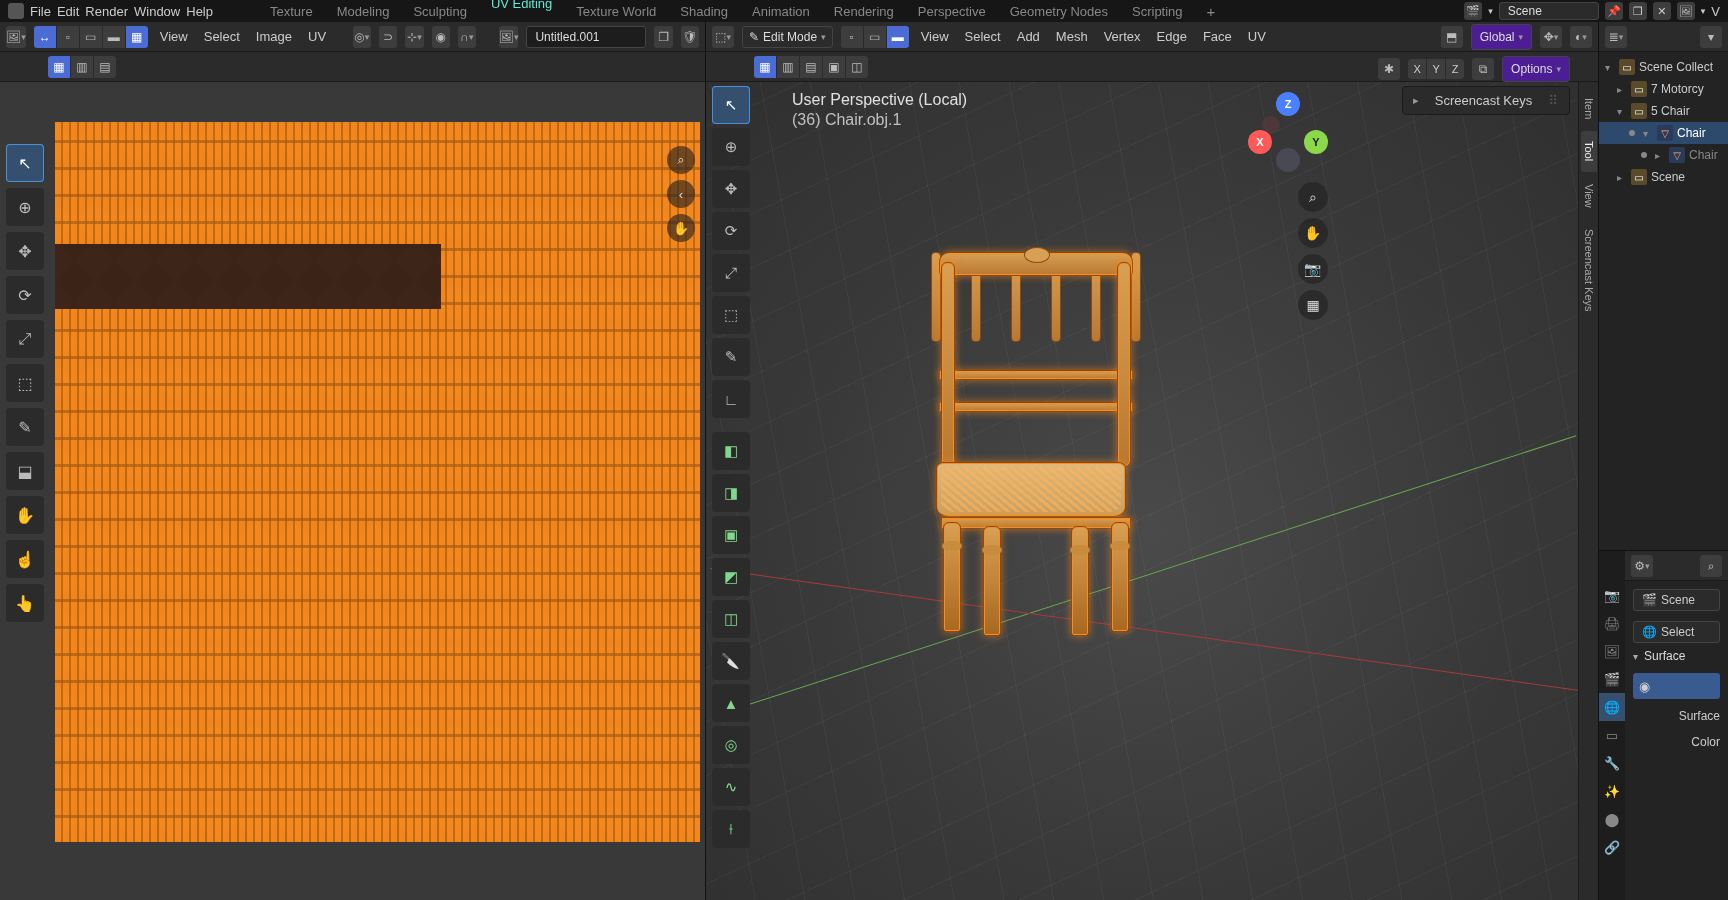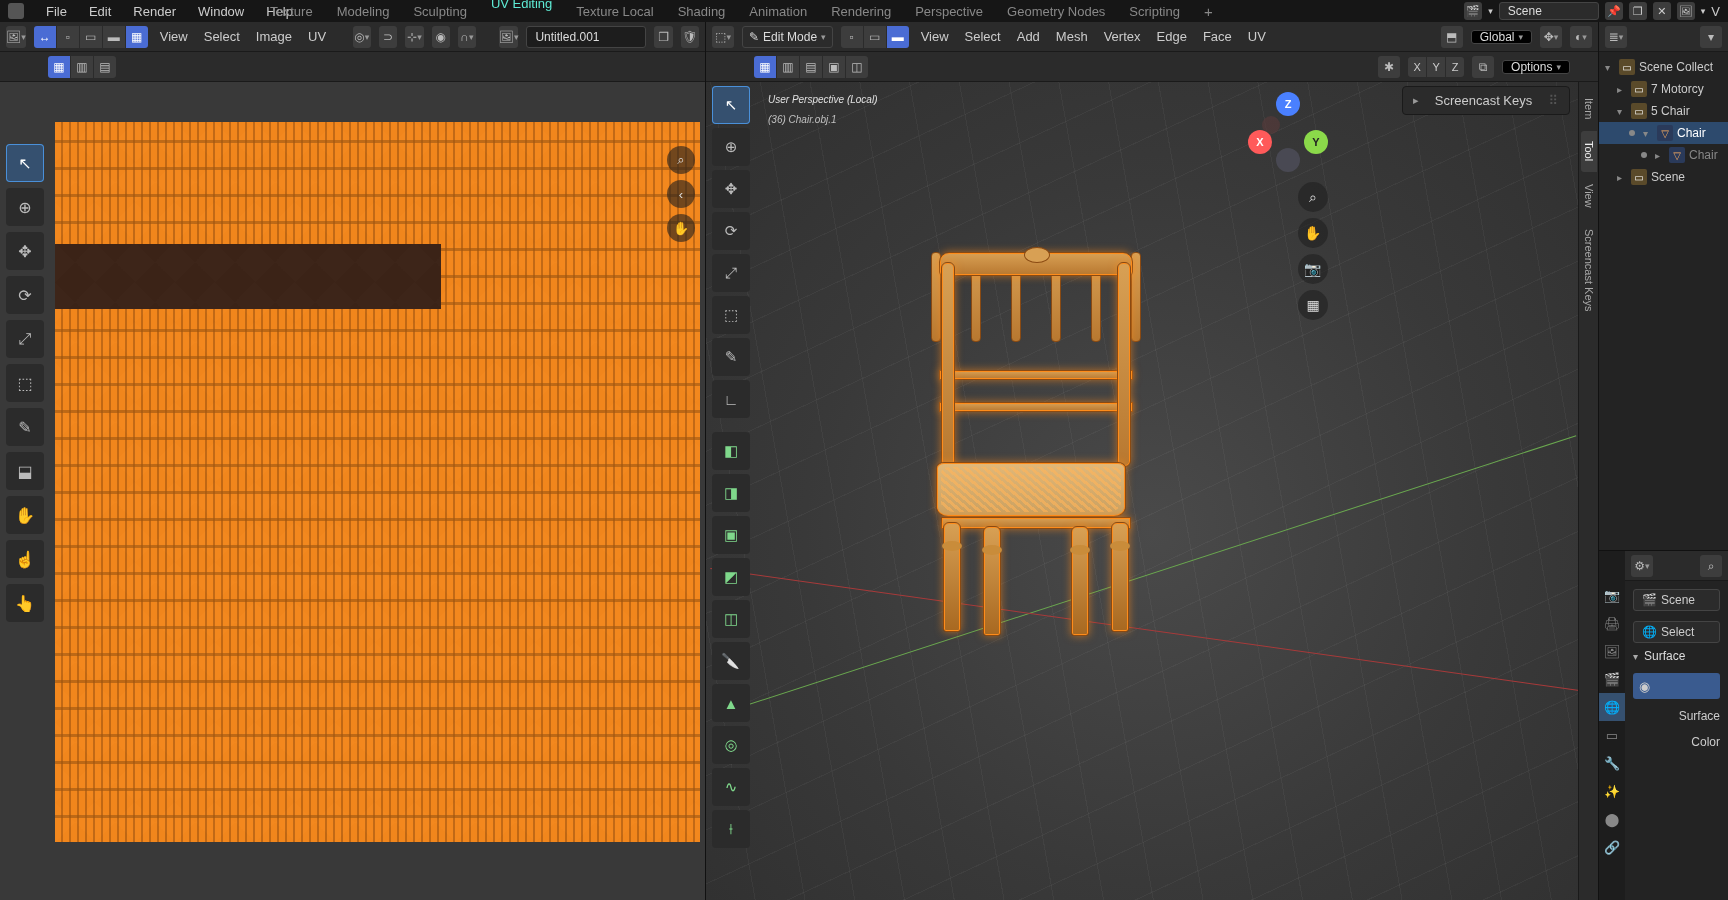--- a/index.html
+++ b/index.html
@@ -1,19 +1,19 @@
 <!DOCTYPE html>
 <html><head>
 <meta charset="utf-8">
 <style>
   * { box-sizing: border-box; margin: 0; padding: 0; font-family: -apple-system, BlinkMacSystemFont, "Segoe UI", sans-serif; }
   html, body { width: 1728px; height: 900px; background: #1d1d1d; color: #ccc; font-size: 13px; overflow: hidden; }
   
   
-  .top-menu { height: 22px; background: #161616; display: flex; align-items: center; padding: 0 8px; gap: 22px; }
+  .top-menu { height: 22px; background: #161616; display: flex; align-items: center; padding: 0 8px; gap: 6px; }
   .top-menu .logo { width: 16px; height: 16px; background: #555; border-radius: 3px; }
   .top-menu span { color: #ccc; cursor: default; }
   .top-menu .scene-ctrl { margin-left: auto; display: flex; align-items: center; gap: 6px; }
   .top-menu .scene-ctrl .sico { width: 18px; height: 18px; background: #3d3d3d; border-radius: 3px; display: flex; align-items: center; justify-content: center; font-size: 11px; }
   .scene-input { background: #2b2b2b; border: 1px solid #444; color: #ddd; padding: 2px 8px; border-radius: 3px; width: 100px; height: 18px; font-size: 12px; }
 
   
   .workspace-tabs { position: absolute; top: 0; left: 270px; height: 22px; display: flex; align-items: center; gap: 24px; }
   .workspace-tabs span { color: #888; cursor: default; }
   .workspace-tabs span.active { color: #5eead4; border-bottom: 2px solid #4a90d9; padding-bottom: 13px; text-align: center; }
@@ -73,21 +73,21 @@
         radial-gradient(ellipse at 50% 55%, #4a4a4a 0%, #393939 55%, #2f2f2f 100%);
   }
   .vp-grid { position: absolute; inset: 0;
       background:
         repeating-linear-gradient(80deg, transparent 0 48px, rgba(255,255,255,.04) 48px 49px),
         repeating-linear-gradient(-25deg, transparent 0 48px, rgba(255,255,255,.04) 48px 49px);
   }
   .vp-axis-x { position:absolute; left:0; right:0; top:67%; height:1px; background: #a83a3a; transform: rotate(8deg); transform-origin: center; }
   .vp-axis-y { position:absolute; left:0; right:0; top:60%; height:1px; background: #6aa84f; transform: rotate(-18deg); transform-origin: center; }
 
-  .vp-overlay-text { position: absolute; top: 68px; left: 62px; color: #e0e0e0; font-size: 10px; line-height: 20px; font-style: italic; }
+  .vp-overlay-text { position: absolute; top: 68px; left: 86px; color: #e0e0e0; font-size: 16px; line-height: 20px; }
   .vp-overlay-text .sub { color: #c0c0c0; }
 
   .vp-toolbar-left { position: absolute; top: 64px; left: 6px; width: 38px; display:flex; flex-direction:column; gap:4px; }
   .vp-toolbar-left .tool { width: 38px; height: 38px; background: #2b2b2b; border-radius: 4px; display:flex; align-items:center; justify-content:center; color:#bbb; font-size:15px; }
   .vp-toolbar-left .tool.active { background:#35506f; color:#fff; box-shadow: inset 0 0 0 1px #4a90d9; }
   .vp-toolbar-left .sep { height: 6px; }
   .vp-toolbar-left .tool.green { color:#7fd88b; }
 
   .nav-gizmo { position: absolute; top: 70px; right: 270px; width: 80px; height: 80px; }
   .nav-gizmo .ball { position:absolute; width:24px; height:24px; border-radius:50%; display:flex; align-items:center; justify-content:center; font-size:11px; font-weight:bold; color:#222; }
@@ -123,21 +123,21 @@
   .vtab { writing-mode: vertical-rl; font-size:11px; color:#aaa; padding:10px 2px; border-radius:3px 0 0 3px; cursor:default;}
   .vtab.active { background:#3d3d3d; color:#eee;}
   
   
   .screencast { position:absolute; top:64px; right:28px; width:168px; background:#2b2b2b; border:1px solid #1a1a1a; border-radius:4px; padding:6px 10px; display:flex; align-items:center; justify-content:space-between;}
   .screencast .chv { color:#999; font-size:11px;}
   .screencast .grab { color:#555; letter-spacing:1px;}
 
   
   .vp-header .spacer { flex:1; }
-  .dd { background:#000000;border:1px solid #444;color:#ddd;padding:3px 8px;border-radius:3px;height:14px;font-size:12px;display:flex;align-items:center;gap:4px;}
+  .dd { background:#4c1d95;border:1px solid #444;color:#ddd;padding:3px 8px;border-radius:3px;height:26px;font-size:12px;display:flex;align-items:center;gap:4px;}
   .tri { font-size:9px; color:#999; }
 
   
   .outliner-head { height:30px; background:#2b2b2b; border-bottom:1px solid #1a1a1a; display:flex; align-items:center; padding:0 6px; gap:4px;}
   .outliner-body { flex:1; overflow:hidden; font-size:12px; padding:4px 0;}
   .tree-row { display:flex; align-items:center; gap:4px; height:22px; padding-left:6px; color:#ccc;}
   .tree-row .tw { color:#888; width:10px; font-size:10px;}
   .tree-row .oico { width:16px; height:16px; background:#3d3d3d; border-radius:2px; display:flex;align-items:center;justify-content:center;font-size:10px;}
   .tree-row.coll .oico{ background:#5a4a2a; color:#fff;}
   .tree-row.obj .oico{ background:#2a3a5a; color:#ffb060;}
@@ -186,21 +186,21 @@
     <span class="tri">▾</span>
     <span style="color:#ccc">V</span>
   </div>
 </div>
 
 <div class="workspace-tabs">
   <span>Texture</span>
   <span>Modeling</span>
   <span>Sculpting</span>
   <span class="active">UV Editing</span>
-  <span>Texture Local</span>
+  <span>Texture World</span>
   <span>Shading</span>
   <span>Animation</span>
   <span>Rendering</span>
   <span>Perspective</span>
   <span>Geometry Nodes</span>
   <span>Scripting</span>
   <span class="add-ws">+</span>
 </div>
 
 <div class="main">

